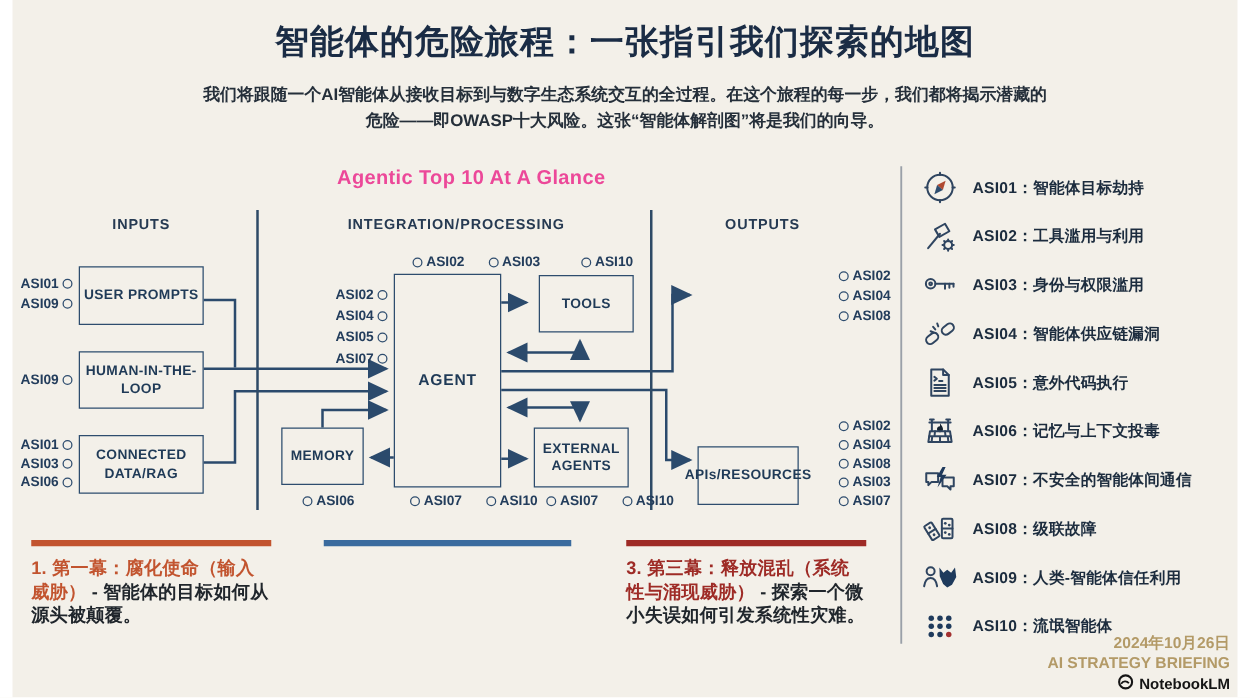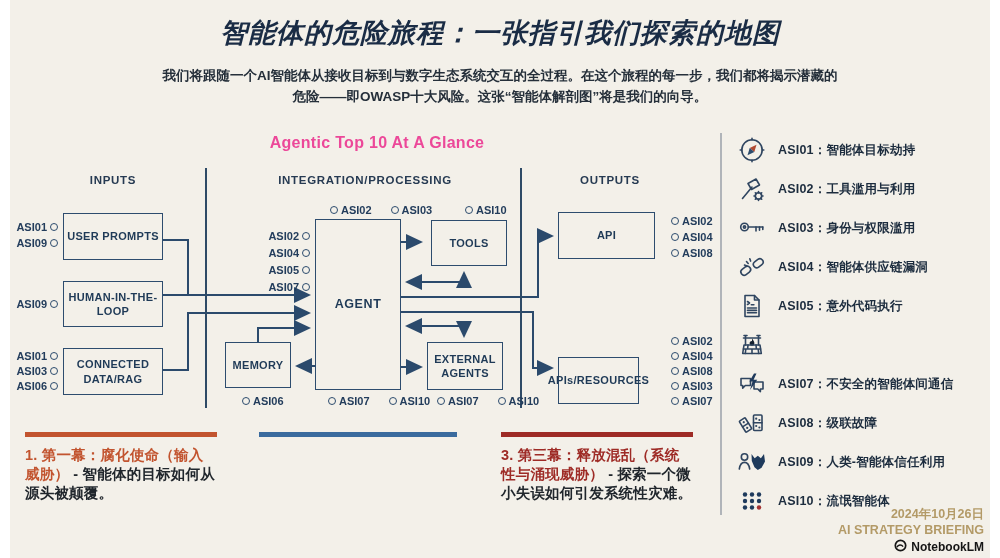--- a/index.html
+++ b/index.html
@@ -2,21 +2,21 @@
 <html><head>
 <meta charset="utf-8">
 <style>
   html,body{margin:0;padding:0;background:#ffffff;}
   .stage{position:relative;width:1000px;height:558px;background:#ffffff;overflow:hidden;
          font-family:"Liberation Sans","DejaVu Sans",sans-serif;}
   .panel{position:absolute;left:10px;top:0;width:980px;height:558px;background:#f3f0e9;}
   .abs{position:absolute;}
 
   .main-title{left:0;top:15px;width:1000px;text-align:center;font-size:27px;font-weight:800;
-              color:#1a2c45;letter-spacing:1px;font-style:italic;}
+              color:#1a2c45;letter-spacing:1px;}
   .subtitle{left:110px;top:66px;width:780px;text-align:center;font-size:13.5px;font-weight:700;
             color:#252f3a;line-height:1.55;}
   .diagram-title{left:177px;top:134px;width:400px;text-align:center;font-size:16px;font-weight:800;
                  color:#ec4899;letter-spacing:.3px;}
   .colhead{font-size:11.5px;font-weight:700;color:#263a52;letter-spacing:.7px;text-align:center;}
 
   .node{border:1.6px solid #2d4c6e;color:#1f3a57;font-weight:700;font-size:11px;line-height:1.3;
         display:flex;align-items:center;justify-content:center;text-align:center;letter-spacing:.3px;
         box-sizing:border-box;padding:2px;}
   .node.big{font-size:12.5px;letter-spacing:.6px;}
@@ -95,21 +95,20 @@
   <div class="abs colhead" style="left:243px;top:174px;width:244px">INTEGRATION/PROCESSING</div>
   <div class="abs colhead" style="left:560px;top:174px;width:100px">OUTPUTS</div>
 
   <div class="abs node" style="left:63px;top:213px;width:100px;height:47px">USER PROMPTS</div>
   <div class="abs node" style="left:63px;top:281px;width:100px;height:46px">HUMAN-IN-THE-LOOP</div>
   <div class="abs node" style="left:63px;top:348px;width:100px;height:47px">CONNECTED DATA/RAG</div>
   <div class="abs node big" style="left:315px;top:219px;width:86px;height:171px">AGENT</div>
   <div class="abs node" style="left:225px;top:342px;width:66px;height:46px">MEMORY</div>
   <div class="abs node" style="left:431px;top:220px;width:76px;height:46px">TOOLS</div>
   <div class="abs node" style="left:427px;top:342px;width:76px;height:48px">EXTERNAL AGENTS</div>
-  <div class="abs node" style="left:558px;top:212px;width:97px;height:47px">API</div>
   <div class="abs node" style="left:558px;top:357px;width:81px;height:47px">APIs/RESOURCES</div>
 
   <div class="abs mkcol right" style="left:18px;top:221px;width:40px;gap:4px">
     <span class="mk rev">
         <i class="ring"></i>
         <b>ASI01</b>
       </span>
     <span class="mk rev">
         <i class="ring"></i>
         <b>ASI09</b>
@@ -292,20 +291,21 @@
     <div class="lrow">
       <span class="licon">
         <svg class="icon" width="30" height="30" viewBox="0 0 30 30">
           <path d="M6.5 8h17"></path>
           <path d="M8.5 5.5V15M21.5 5.5V15M7 5.5h3M20 5.5h3"></path>
           <path d="M15 8.6c1.7 2.4 2.4 3.5 2.4 4.8a2.4 2.4 0 1 1-4.8 0c0-1.3.7-2.4 2.4-2.4z" fill="#13202e" stroke="none"></path>
           <path d="M7 15h16l1.3 8.5H5.7z"></path>
           <path d="M6.4 19h17.2M11 15l-.4 4M19 15l.4 4M8.8 19l-.5 4.5M15 19v4.5M21.2 19l.5 4.5"></path>
         </svg>
       </span>
+      <span class="ltext"><b>ASI06：</b><span>记忆与上下文投毒</span></span>
     </div>
     <div class="lrow">
       <span class="licon">
         <svg class="icon" width="30" height="30" viewBox="0 0 30 30">
           <path d="M4 9.5h9.5v7H8.3l-2.6 2.6v-2.6H4z"></path>
           <path d="M17 13h9v7h-2.6v2.6L20.8 20H17z"></path>
           <path d="M17 4.5l-4.6 8h3.1L13 21l7.2-10.2h-3.6l2.9-6.3z" fill="#1f3a5c" stroke="none"></path>
         </svg>
       </span>
       <span class="ltext"><b>ASI07：</b><span>不安全的智能体间通信</span></span>

